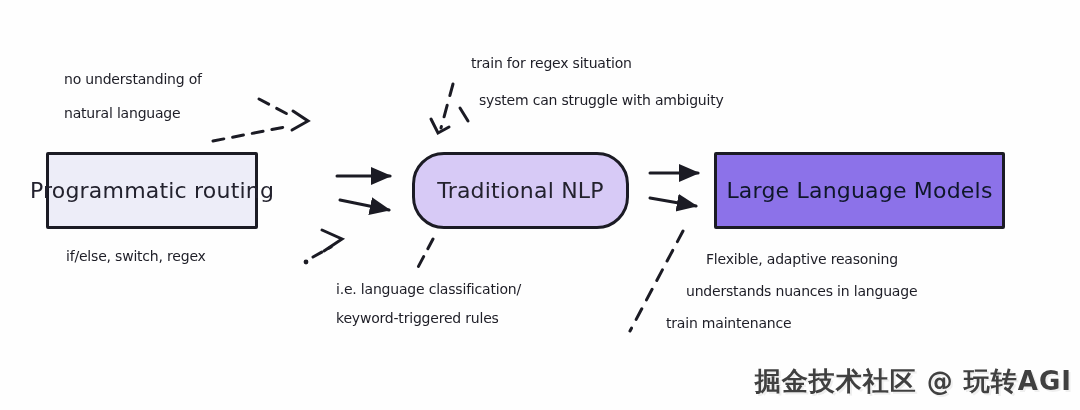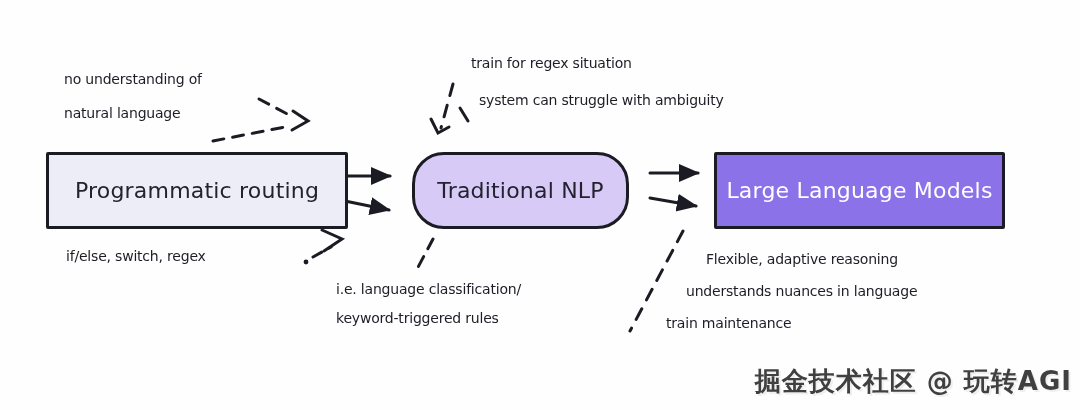--- a/index.html
+++ b/index.html
@@ -26,21 +26,21 @@
     border: 3px solid #1b1b24;
     border-radius: 2px;
     display: flex;
     align-items: center;
     justify-content: center;
     font-size: 22px;
     font-weight: 500;
     letter-spacing: 0.2px;
     white-space: nowrap;
   }
-  .node-1 { left: 46px;  width: 302px; }
+  .node-1 { left: 46px;  width: 212px; }
   .node-2 { left: 412px; width: 217px; border-radius: 32px; }
   .node-3 { left: 714px; width: 291px; }
   .ann {
     position: absolute;
     font-size: 14px;
     font-weight: 500;
     white-space: nowrap;
     letter-spacing: -0.2px;
     color: #1d1d26;
   }
@@ -122,21 +122,21 @@
   <div class="ann ann-train">train for regex situation</div>
   <div class="ann ann-struggle">system can struggle with ambiguity</div>
 
   <div class="node node-1" style="background-color: rgb(237, 237, 248);">
     <span style="color: rgb(35, 34, 46);">Programmatic routing</span>
   </div>
   <div class="node node-2" style="background-color: rgb(215, 202, 246);">
     <span style="color: rgb(35, 34, 46);">Traditional NLP</span>
   </div>
   <div class="node node-3" style="background-color: rgb(140, 114, 233);">
-    <span style="color: #ffffff;">Large Language Models</span>
+    <span style="color: #0f172a;">Large Language Models</span>
   </div>
 
   <div class="ann ann-ifelse">if/else, switch, regex</div>
 
   <div class="ann ann-bottom-mid">
     <span class="line">i.e. language classification/</span>
     <span class="line">keyword-triggered rules</span>
   </div>
 
   <div class="ann ann-flexible">Flexible, adaptive reasoning</div>

